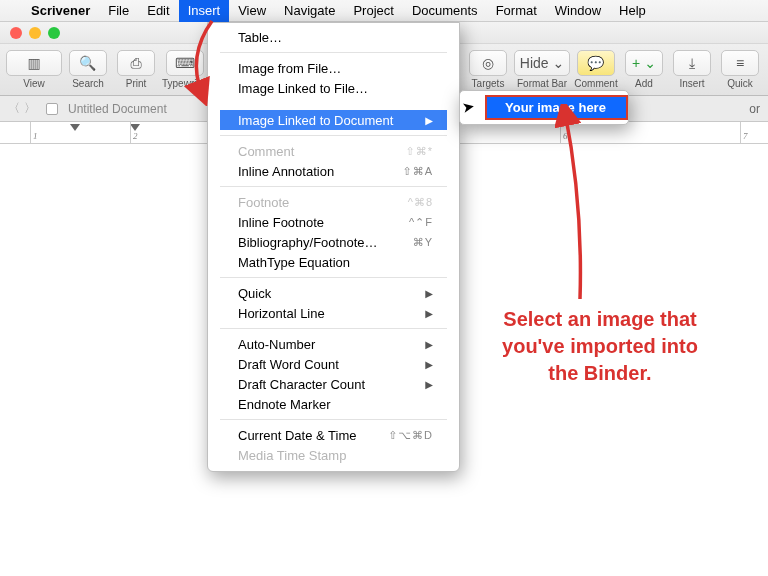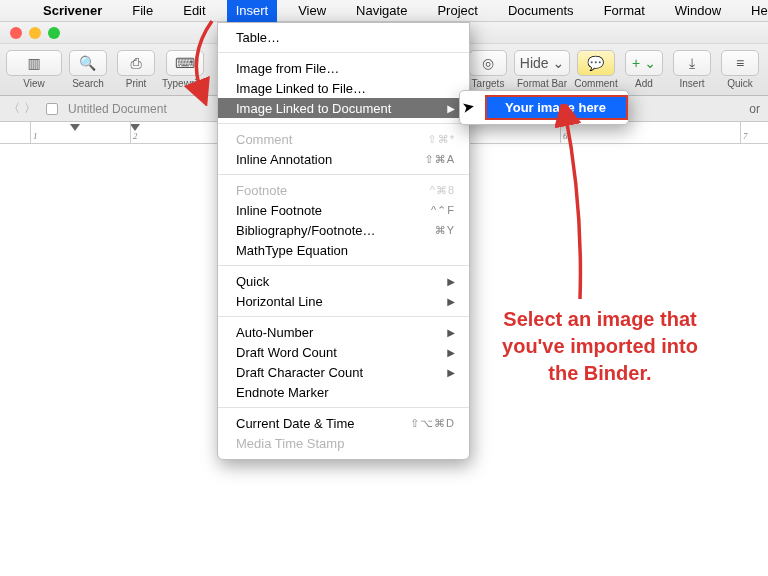--- a/index.html
+++ b/index.html
@@ -1,19 +1,19 @@
 <!DOCTYPE html>
 <html><head>
 <meta charset="utf-8">
 <style>
   * { box-sizing: border-box; margin: 0; padding: 0; font-family: -apple-system, "Helvetica Neue", Arial, sans-serif; }
   body { width: 768px; height: 576px; overflow: hidden; background: #fff; position: relative; }
 
   
-  .menubar { height: 22px; background: linear-gradient(#f6f6f6,#eee); border-bottom:1px solid #ccc; display:flex; align-items:center; font-size:13px; padding:0 8px; gap:12px;text-align:right; }
+  .menubar { height: 22px; background: linear-gradient(#f6f6f6,#eee); border-bottom:1px solid #ccc; display:flex; align-items:center; font-size:13px; padding:0 8px; gap:0;text-align:right; }
   .apple { font-size:14px; padding:0 10px 0 4px; }
   .menubar .mi { padding:0 9px; height:22px; line-height:22px; cursor:default; }
   .menubar .mi.bold { font-weight:600; }
   .menubar .mi.active { background:#0e62f0; color:#fff; }
 
   
   .titlebar { height:22px; background:linear-gradient(#f3f3f3,#e8e8e8); border-bottom:1px solid #d7d7d7; display:flex; align-items:center; position:relative; }
   .traffic { display:flex; gap:7px; padding-left:10px; }
   .dot { width:12px; height:12px; border-radius:50%; }
   .dot.red{background:#ff5f57;} .dot.yel{background:#febc2e;} .dot.grn{background:#28c840;}
@@ -39,24 +39,24 @@
   
   .ruler { height:22px; background:#fff; border-bottom:1px solid #ccc; position:relative; font-size:9px; color:#888;}
   .ruler .tick{position:absolute; top:0; height:100%; border-left:1px solid #ccc; padding-left:2px; line-height:28px; font-family:Georgia,serif; font-style:italic;}
   .ruler .mark{position:absolute; top:2px; width:0;height:0;}
   .ruler .tri{border-left:5px solid transparent;border-right:5px solid transparent;border-top:7px solid #666;}
 
   
   .page { position:absolute; left:0; right:0; top:144px; bottom:0; background:#fff; }
 
   
-  .menu { position:absolute; left:217px; top:22px; width:253px; background:#fff; border:1px solid #bfbfbf; border-radius:0 0 6px 6px; box-shadow:2px 6px 18px rgba(0,0,0,.35); padding:4px 0 6px; font-size:13px; z-index:50;}
+  .menu { position:absolute; left:207px; top:22px; width:253px; background:#fff; border:1px solid #bfbfbf; border-radius:0 0 6px 6px; box-shadow:2px 6px 18px rgba(0,0,0,.35); padding:4px 12px 6px; font-size:13px; z-index:50;}
   .menu .row{ display:flex; align-items:center; justify-content:space-between; padding:2px 14px 2px 18px; height:20px; cursor:default;}
   .menu .row.disabled{ color:#b5b5b5; }
-  .menu .row.sel{ background:#737373; color:#fff; }
+  .menu .row.sel{ background:#3b82f6; color:#fff;margin-top:12px; }
   .menu .sep{ height:1px; background:#e2e2e2; margin:5px 0;}
   .menu .row .arr{ font-size:10px; color:#555;}
   .menu .row.sel .arr{ color:#fff;}
   .menu .row .sc{ font-size:11px; color:#888; letter-spacing:1px;}
   .menu .row.disabled .sc{color:#ccc;}
 
   
   .submenu{ position:absolute; left:459px; top:90px; background:#fff; border:1px solid #bfbfbf; border-radius:5px; box-shadow:2px 6px 18px rgba(0,0,0,.35); padding:4px 0; z-index:60;}
   .submenu .srow{ padding:3px 20px 3px 18px; font-size:13px; background:#0f69ff; color:#fff; border:2px solid #d63a2a; font-weight:600;margin-left:25px;}
 

